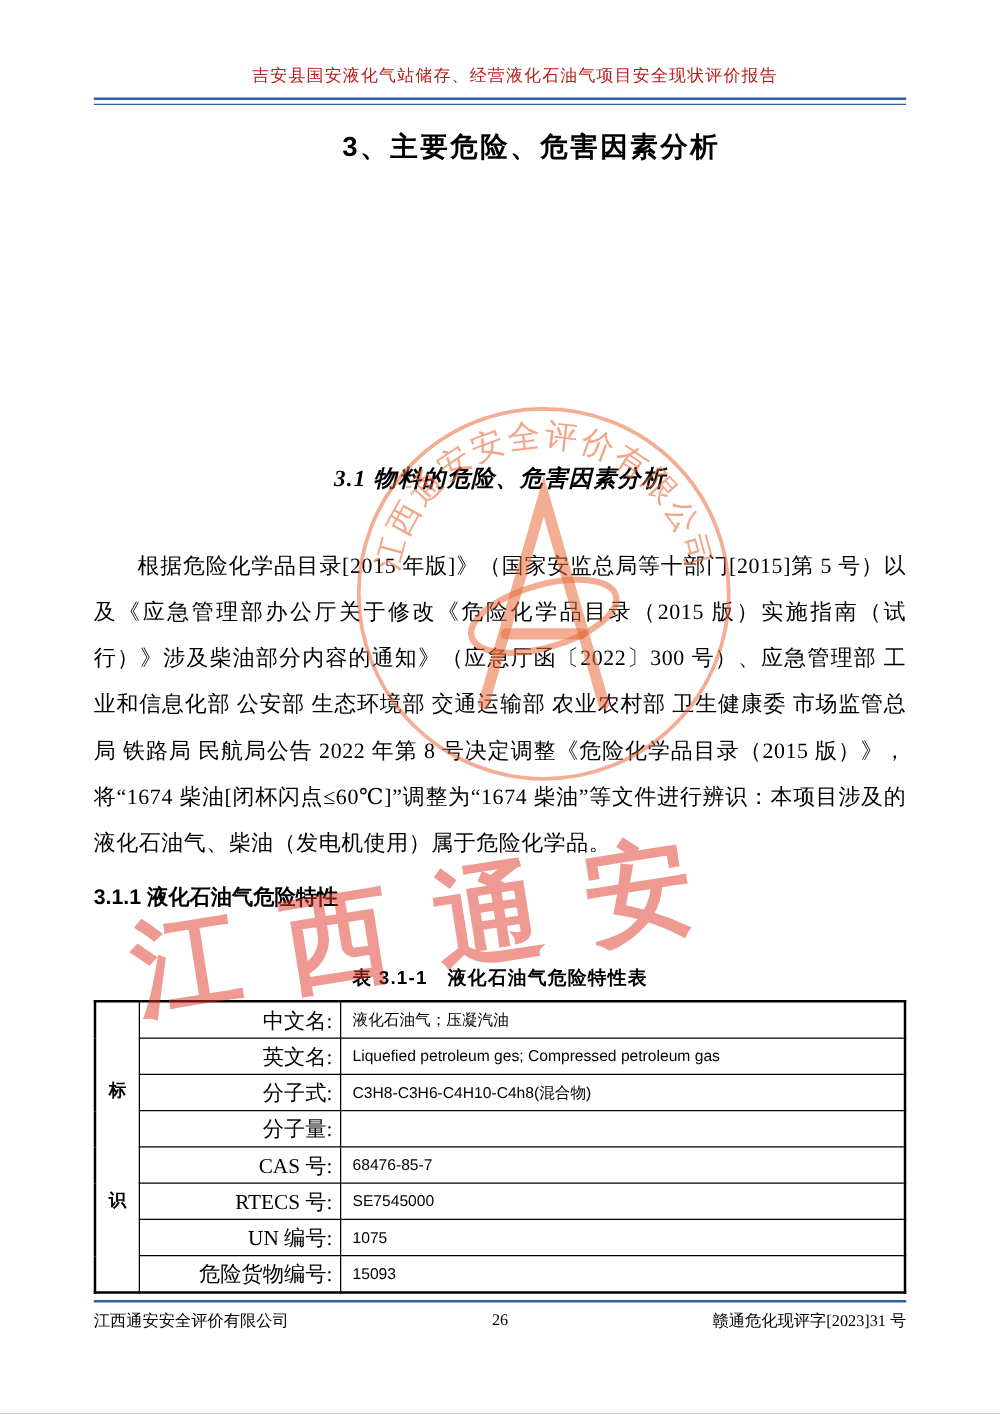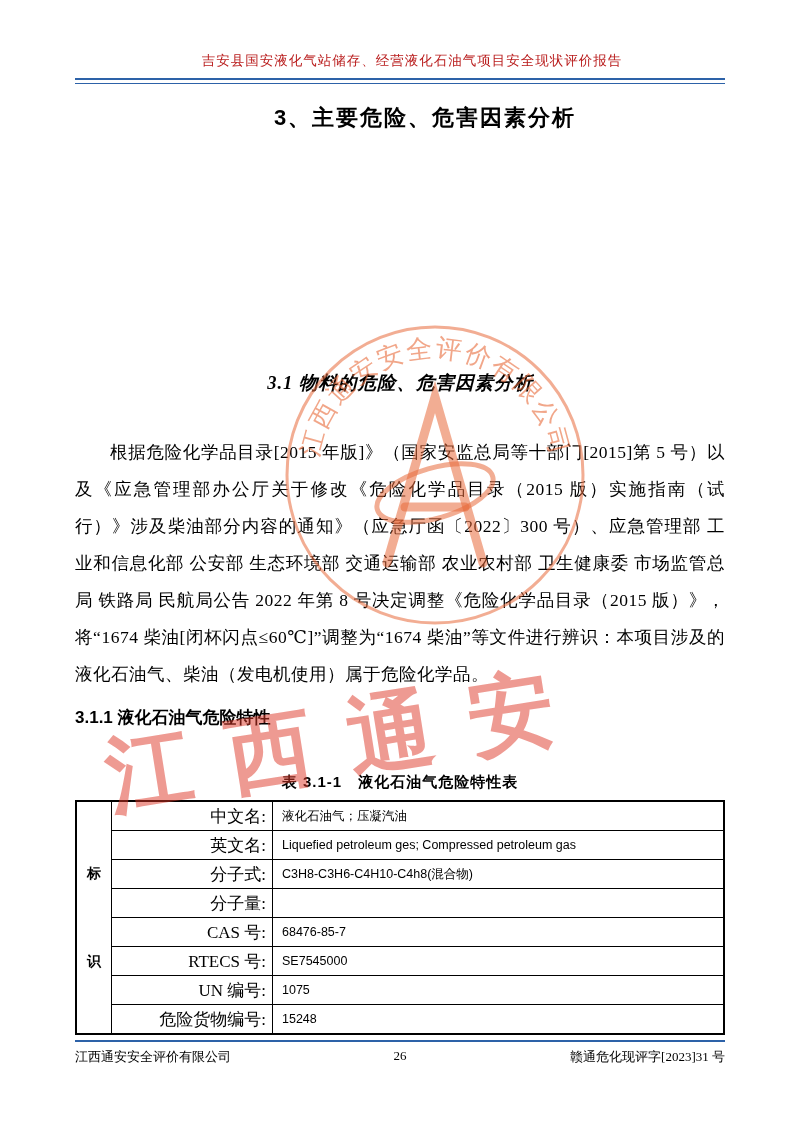--- a/index.html
+++ b/index.html
@@ -158,21 +158,21 @@
       <tr>
         <td class="label-cell">RTECS 号:</td>
         <td class="value-cell">SE7545000</td>
       </tr>
       <tr>
         <td class="label-cell">UN 编号:</td>
         <td class="value-cell">1075</td>
       </tr>
       <tr>
         <td class="label-cell">危险货物编号:</td>
-        <td class="value-cell">15248</td>
+        <td class="value-cell">15093</td>
       </tr>
     </tbody>
   </table>
 
   <div class="footer-rule"></div>
   <div class="footer-row">
     <span class="footer-company">江西通安安全评价有限公司</span>
     <span class="footer-page">26</span>
     <span class="footer-docno">赣通危化现评字[2023]31 号</span>
   </div>

